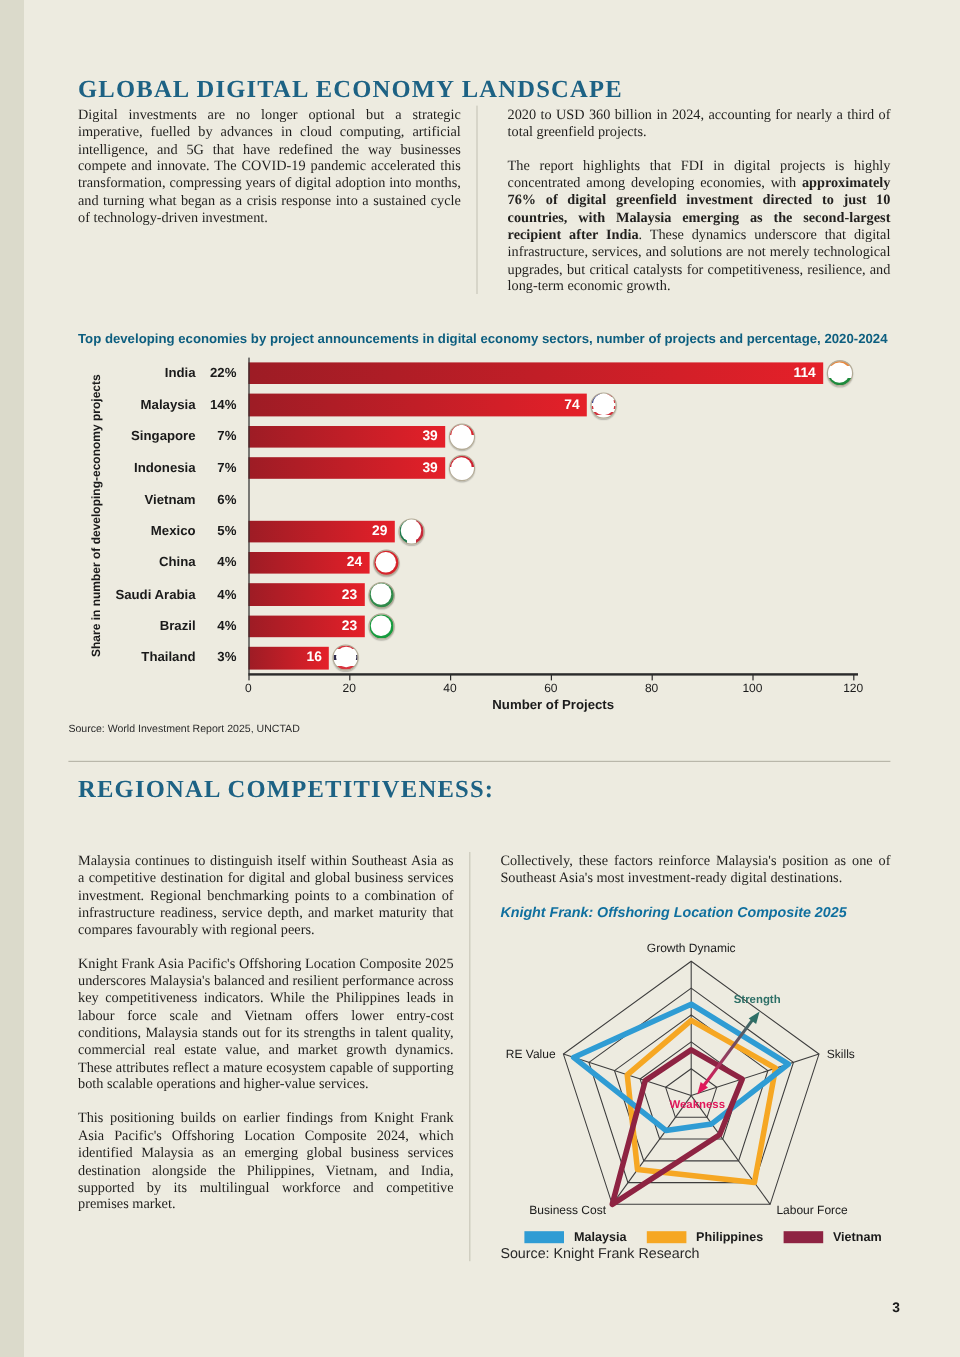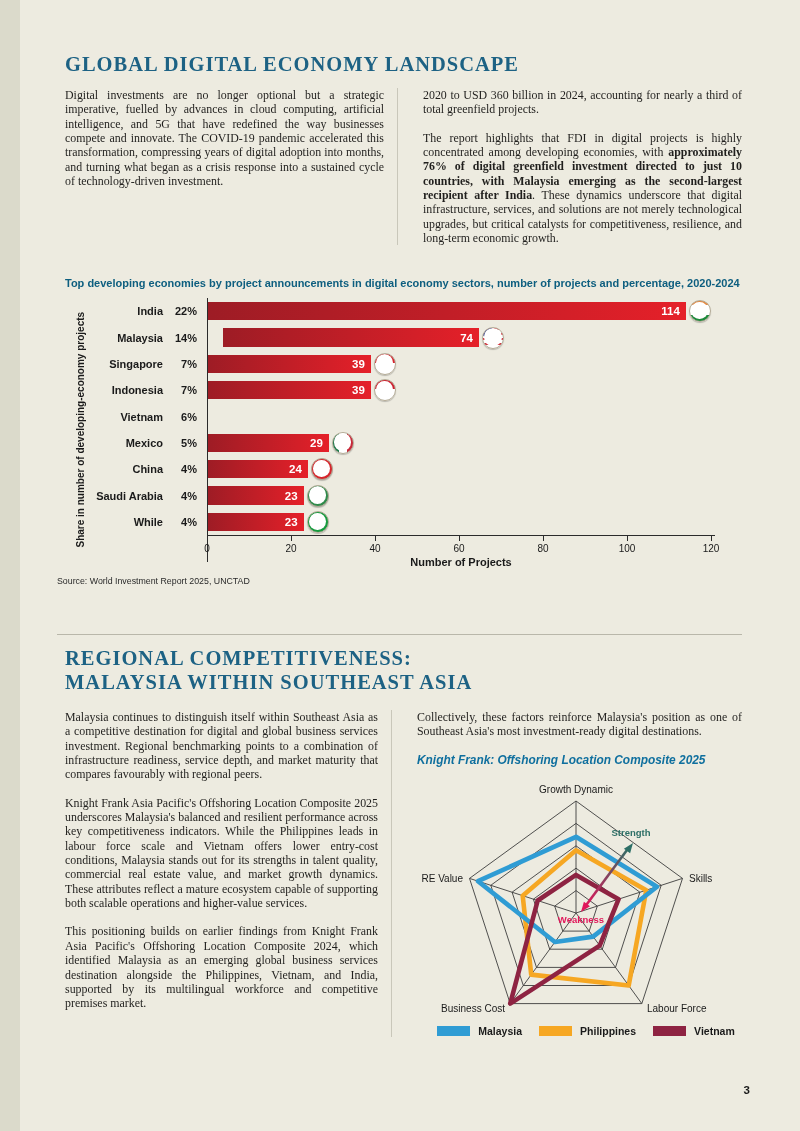--- a/index.html
+++ b/index.html
@@ -1,21 +1,21 @@
 <!DOCTYPE html>
 <html><head>
 <meta charset="utf-8">
 <style>
   html,body{margin:0;padding:0;}
   body{width:800px;height:1131px;position:relative;background:#edebe0;font-family:"Liberation Serif",serif;color:#201f1d;overflow:hidden;}
   .spine{position:absolute;left:0;top:0;width:20px;height:1131px;background:#dbdacb;}
 
   
   .h-serif{position:absolute;left:65px;font-family:"Liberation Serif",serif;font-weight:700;color:#1d6284;letter-spacing:1px;font-size:20.5px;line-height:23.5px;margin:0;}
-  #h1{top:53px;width:680px;}
+  #h1{top:64px;width:680px;}
   #h2{top:647px;width:680px;}
 
   
   .cols{position:absolute;left:65px;width:677px;display:flex;align-items:stretch;}
   #cols1{top:88px;}
   #cols2{top:710px;}
   .col{width:325px;}
   .col-r{margin-left:13px;border-left:1px solid #c9c7ba;padding-left:25px;}
   .col p{margin:0 0 14px 0;font-size:11.9px;line-height:14.35px;text-align:justify;}
   .col p:last-child{margin-bottom:0;}
@@ -110,21 +110,21 @@
             </div>
             <span class="flag flag-india"></span>
           </div>
         </div>
         <div class="bc-row">
           <div class="bc-label">
             <span class="bc-country">Malaysia</span>
             <span class="bc-share">14%</span>
           </div>
           <div class="bc-track">
-            <div class="bc-bar" style="width: 256px; margin-left: 16px;">
+            <div class="bc-bar" style="width: 282px;">
               <span class="bc-value">74</span>
             </div>
             <span class="flag flag-malaysia"></span>
           </div>
         </div>
         <div class="bc-row">
           <div class="bc-label">
             <span class="bc-country">Singapore</span>
             <span class="bc-share">7%</span>
           </div>
@@ -184,28 +184,40 @@
           </div>
           <div class="bc-track">
             <div class="bc-bar" style="width: 96.6px;">
               <span class="bc-value">23</span>
             </div>
             <span class="flag flag-saudi-arabia"></span>
           </div>
         </div>
         <div class="bc-row">
           <div class="bc-label">
-            <span class="bc-country">While</span>
+            <span class="bc-country">Brazil</span>
             <span class="bc-share">4%</span>
           </div>
           <div class="bc-track">
             <div class="bc-bar" style="width: 96.6px;">
               <span class="bc-value">23</span>
             </div>
             <span class="flag flag-brazil"></span>
+          </div>
+        </div>
+        <div class="bc-row">
+          <div class="bc-label">
+            <span class="bc-country">Thailand</span>
+            <span class="bc-share">3%</span>
+          </div>
+          <div class="bc-track">
+            <div class="bc-bar" style="width: 67.2px;">
+              <span class="bc-value">16</span>
+            </div>
+            <span class="flag flag-thailand"></span>
           </div>
         </div>
       </div>
     <div class="bc-vline"></div>
     <div class="bc-xaxis">
       <div class="bc-hline"></div>
       <div class="bc-xlabel">Number of Projects</div>
     <div class="bc-tick" style="left: 142px;"></div>
         <div class="bc-ticklabel" style="left: 142px;">0</div>
         <div class="bc-tick" style="left: 226px;"></div>
@@ -220,21 +232,21 @@
         <div class="bc-ticklabel" style="left: 562px;">100</div>
         <div class="bc-tick" style="left: 646px;"></div>
         <div class="bc-ticklabel" style="left: 646px;">120</div>
       </div>
   </div>
   <p class="bc-source">Source: World Investment Report 2025, UNCTAD</p>
 </div>
 
 <div class="hr"></div>
 
-<h1 class="h-serif" id="h2"><span>REGIONAL COMPETITIVENESS:</span><br><span>MALAYSIA WITHIN SOUTHEAST ASIA</span></h1>
+<h1 class="h-serif" id="h2"><span>REGIONAL COMPETITIVENESS:</span><br></h1>
 
 <div class="cols" id="cols2">
   <div class="col">
     <p>Malaysia continues to distinguish itself within Southeast Asia as a competitive destination for digital and global business services investment. Regional benchmarking points to a combination of infrastructure readiness, service depth, and market maturity that compares favourably with regional peers.</p>
     <p>Knight Frank Asia Pacific's Offshoring Location Composite 2025 underscores Malaysia's balanced and resilient performance across key competitiveness indicators. While the Philippines leads in labour force scale and Vietnam offers lower entry-cost conditions, Malaysia stands out for its strengths in talent quality, commercial real estate value, and market growth dynamics. These attributes reflect a mature ecosystem capable of supporting both scalable operations and higher-value services.</p>
     <p>This positioning builds on earlier findings from Knight Frank Asia Pacific's Offshoring Location Composite 2024, which identified Malaysia as an emerging global business services destination alongside the Philippines, Vietnam, and India, supported by its multilingual workforce and competitive premises market.</p>
   </div>
   <div class="col col-r">
     <p>Collectively, these factors reinforce Malaysia's position as one of Southeast Asia's most investment-ready digital destinations.</p>
     <p class="kf-title">Knight Frank: Offshoring Location Composite 2025</p>
@@ -278,16 +290,17 @@
         </div>
         <div class="leg-item">
           <span class="leg-swatch" style="background: rgb(246, 167, 35);"></span>
           <span class="leg-label">Philippines</span>
         </div>
         <div class="leg-item">
           <span class="leg-swatch" style="background: rgb(142, 35, 66);"></span>
           <span class="leg-label">Vietnam</span>
         </div>
       </div>
+    <p class="kf-source">Source: Knight Frank Research</p>
   </div>
 </div>
 
 <div class="pagenum">3</div>
 
 </body></html>

